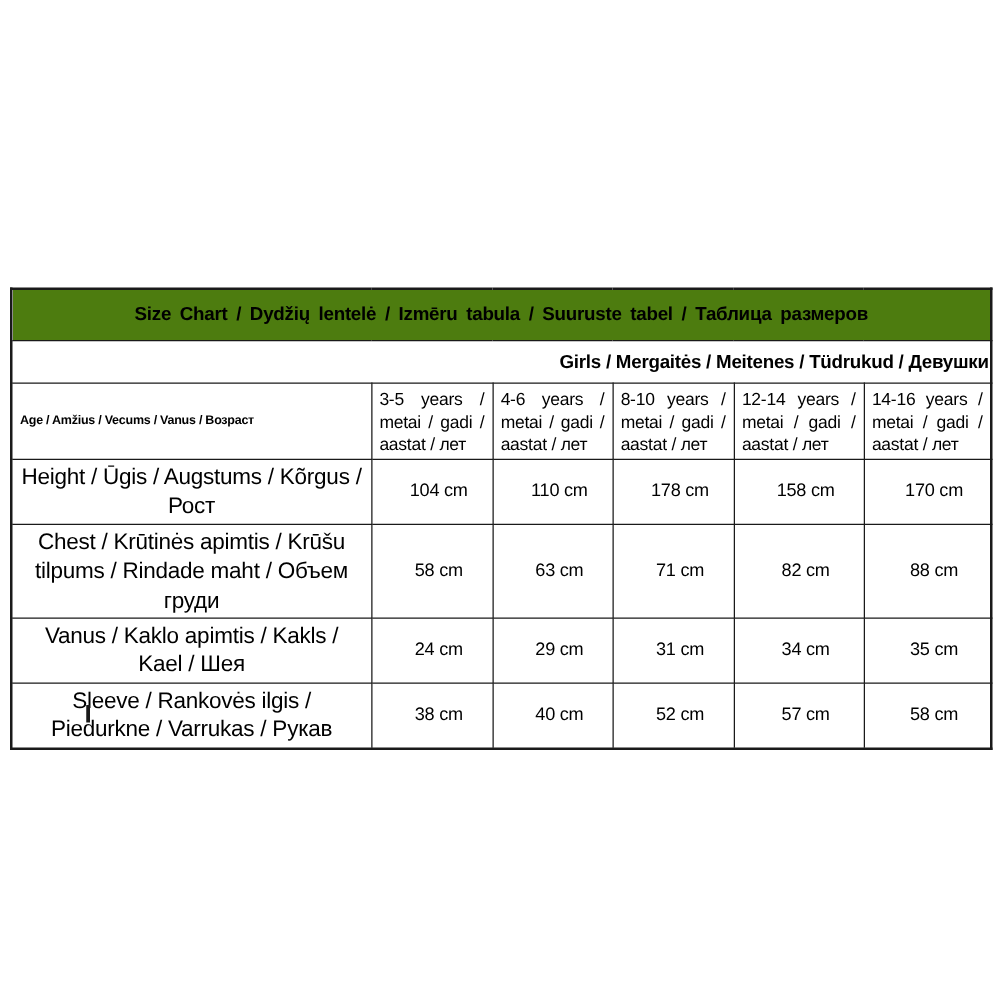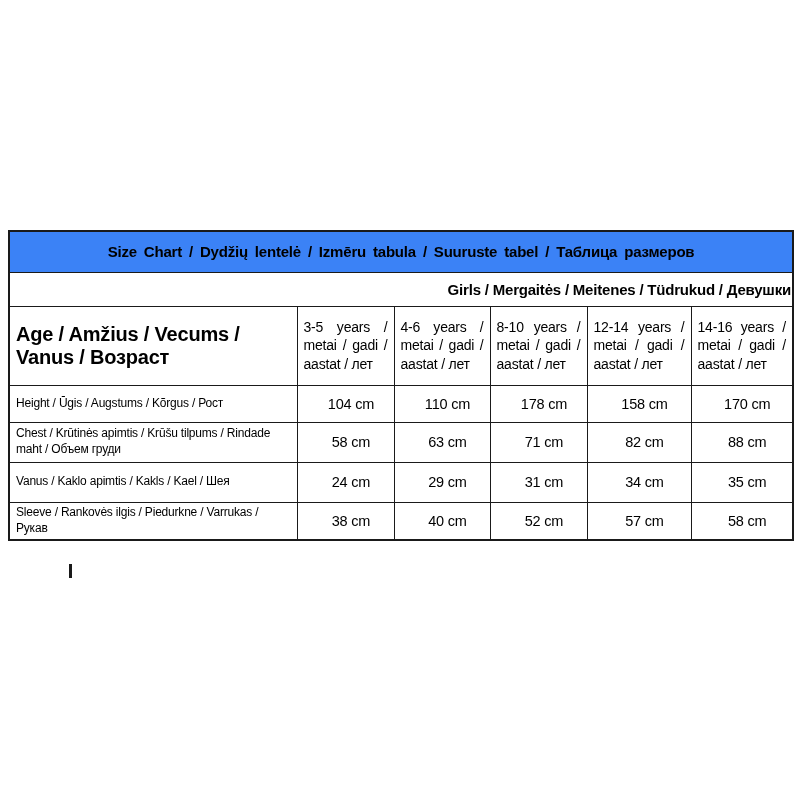--- a/index.html
+++ b/index.html
@@ -25,49 +25,49 @@
     table-layout: fixed;
     border: 2px solid #1a1a1a;
   }
   table.size-table td {
     border: 1px solid #1a1a1a;
     letter-spacing: -0.2px;
     vertical-align: middle;
     overflow: hidden;
   }
   td.title-cell {
-    background: #3b82f6;
+    background: #4d7c0f;
     font-weight: bold;
     font-size: 15px;
     text-align: center;
     border-bottom: 2px solid #1a1a1a;
     word-spacing: 3px;
   }
   td.subtitle-cell {
     font-weight: bold;
     font-size: 15px;
     text-align: right;
     border-bottom: 2px solid #1a1a1a;
   }
   td.age-cell {
     font-weight: bold;
-    font-size: 20px;
+    font-size: 10px;
     text-align: left;
     padding: 16px 6px;
     margin-left: 28px;
   }
   td.year-cell {
     font-size: 14px;
     text-align: justify;
     line-height: 1.3;
     padding: 3px 6px;
   }
   td.label-cell {
-    font-size: 12px;
-    text-align: left;
+    font-size: 18px;
+    text-align: center;
     line-height: 1.3;
     padding: 2px 6px;
   }
   td.value-cell {
     font-size: 14.5px;
     text-align: center;
     padding-left: 12px;
   }
   tr.title-row    { height: 41px; }
   tr.subtitle-row { height: 34px; }

